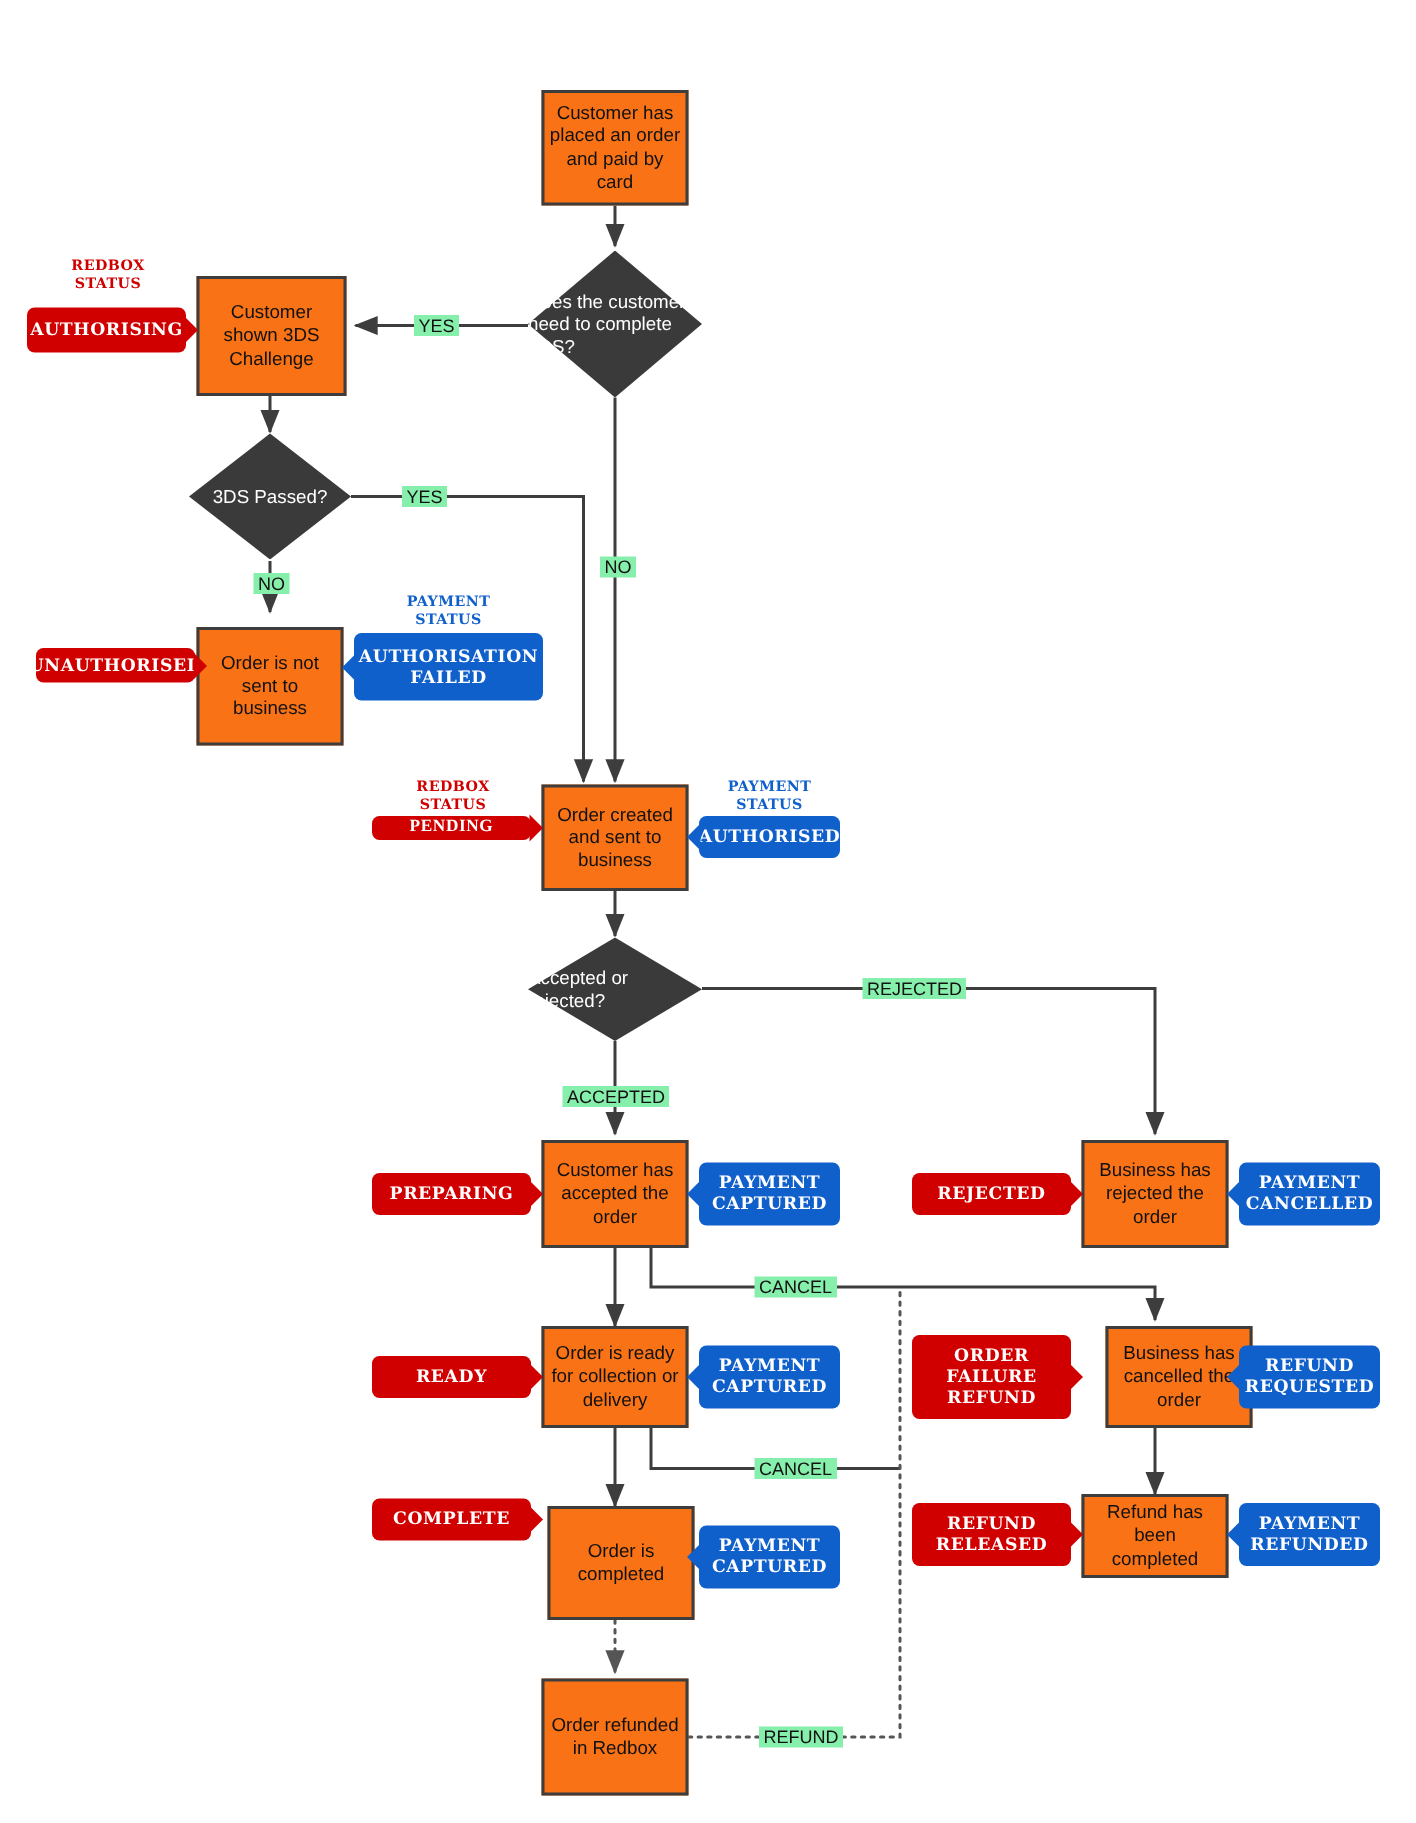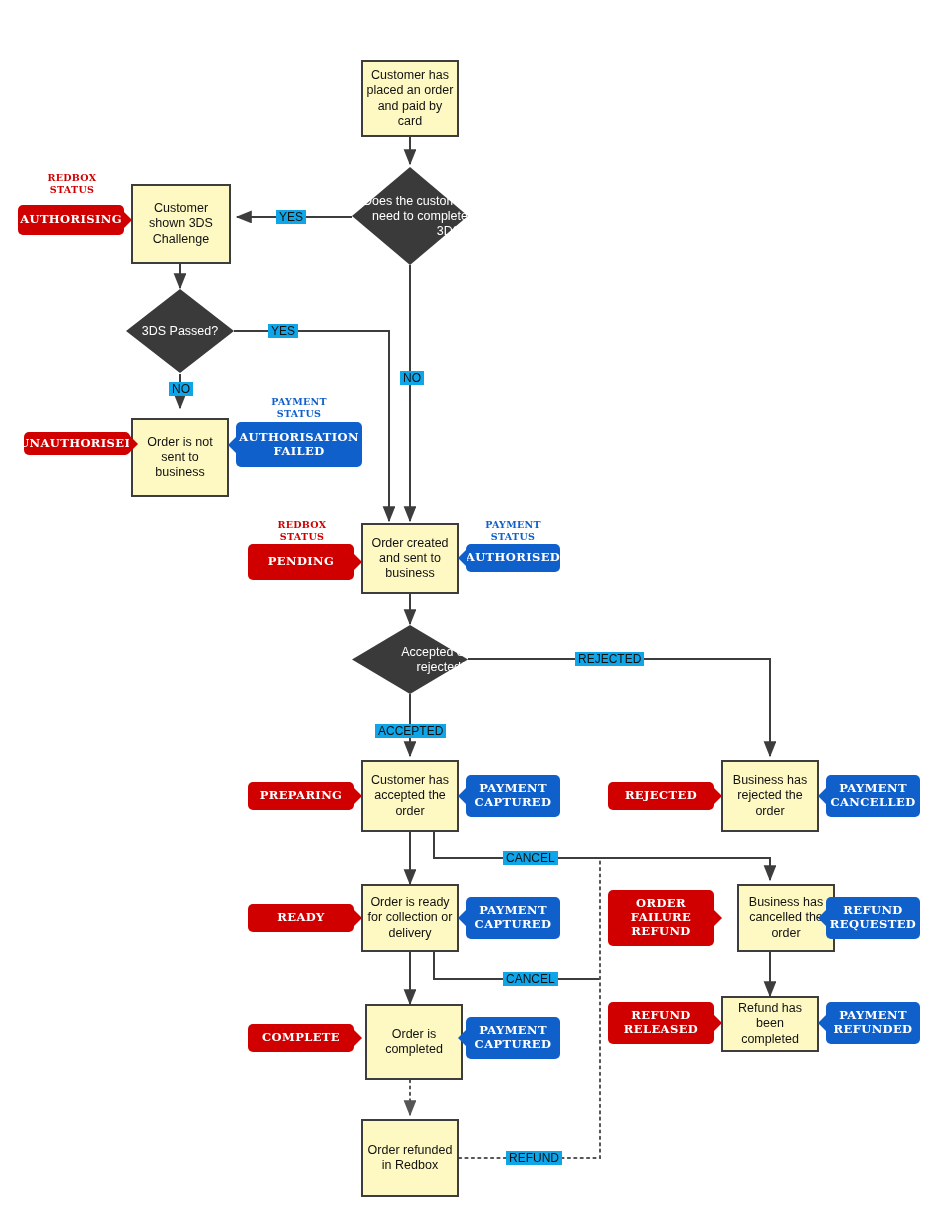--- a/index.html
+++ b/index.html
@@ -1,34 +1,34 @@
 <!DOCTYPE html>
 <html><head>
 <meta charset="utf-8">
 <style>
   html,body{margin:0;padding:0;background:#ffffff;}
   body{width:944px;height:1215px;position:relative;overflow:hidden;
        font-family:"Liberation Sans",sans-serif;}
   #canvas{position:absolute;left:0;top:0;width:944px;height:1215px;}
 
   
-  .pbox{position:absolute;background:#fef9c3;border:2px solid #3d3d3d;
+  .pbox{position:absolute;background:#f97316;border:2px solid #3d3d3d;
         box-sizing:border-box;display:flex;align-items:center;
         justify-content:center;text-align:center;
         font-family:"Liberation Sans",sans-serif;font-size:12.5px;
         color:#111;line-height:1.22;padding:2px 3px;}
 
   
   .diamond{position:absolute;}
   .diamond .shp{position:absolute;left:0;top:0;width:100%;height:100%;
         background:#3a3a3a;
         clip-path:polygon(50% 0,100% 50%,50% 100%,0 50%);}
   .diamond .txt{position:absolute;left:0;top:0;width:100%;height:100%;
         display:flex;align-items:center;justify-content:center;
-        text-align:right;color:#fff;font-size:12.5px;line-height:1.2;
+        text-align:left;color:#fff;font-size:12.5px;line-height:1.2;
         font-family:"Liberation Sans",sans-serif;}
 
   
   .badge{position:absolute;display:flex;align-items:center;
          justify-content:center;text-align:center;
          font-family:"DejaVu Serif",serif;font-weight:bold;
          font-size:11.5px;letter-spacing:.4px;color:#fff;line-height:1.2;
          border-radius:5px;box-sizing:border-box;padding:2px 4px;}
   .badge.red{background:#d10000;}
   .badge.blue{background:#1060cc;}
@@ -42,21 +42,21 @@
 
   
   .caption{position:absolute;text-align:center;
         font-family:"DejaVu Serif",serif;font-weight:bold;font-size:9.5px;
         line-height:1.25;letter-spacing:.3px;}
   .caption.red{color:#d10000;}
   .caption.blue{color:#1060cc;}
 
   
   .elabel{position:absolute;font-family:"Liberation Sans",sans-serif;
-        font-size:12px;color:#111;background:#0ea5e9;padding:0 3px;
+        font-size:12px;color:#111;background:#86efac;padding:0 3px;
         white-space:nowrap;}
 </style>
 </head>
 <body>
 
 <svg id="canvas" viewBox="0 0 944 1215" xmlns="http://www.w3.org/2000/svg">
   <defs>
     <marker id="ah" markerWidth="9" markerHeight="9" refX="7.4" refY="3.2" orient="auto" markerUnits="strokeWidth">
       <path d="M0,0 L8,3.2 L0,6.4 z" fill="#3d3d3d"></path>
     </marker>
@@ -147,21 +147,21 @@
 </div>
 
 <div class="pbox" style="left:361px;top:523px;width:98px;height:71px;">
   <span>Order created and sent to business</span>
 </div>
 
 <div class="caption red" style="left:250px;top:519px;width:104px;">
   <div>REDBOX</div>
   <div>STATUS</div>
 </div>
-<div class="badge red" style="left:248px;top:544px;width:106px;height:36px;">
+<div class="badge red" style="left:248px;top:544px;width:106px;height:16px;font-family:Liberation Serif, serif;">
   <span>PENDING</span>
   <span class="tip"></span>
 </div>
 
 <div class="caption blue" style="left:466px;top:519px;width:94px;">
   <div>PAYMENT</div>
   <div>STATUS</div>
 </div>
 <div class="badge blue" style="left:466px;top:544px;width:94px;height:28px;">
   <span>AUTHORISED</span>
@@ -217,21 +217,21 @@
   <span class="tip"></span>
 </div>
 <div class="badge blue" style="left:826px;top:897px;width:94px;height:42px;">
   <span>REFUND REQUESTED</span>
   <span class="tip"></span>
 </div>
 
 <div class="pbox" style="left:365px;top:1004px;width:98px;height:76px;">
   <span>Order is completed</span>
 </div>
-<div class="badge red" style="left:248px;top:1024px;width:106px;height:28px;">
+<div class="badge red" style="left:248px;top:999px;width:106px;height:28px;">
   <span>COMPLETE</span>
   <span class="tip"></span>
 </div>
 <div class="badge blue" style="left:466px;top:1017px;width:94px;height:42px;">
   <span>PAYMENT CAPTURED</span>
   <span class="tip"></span>
 </div>
 
 <div class="pbox" style="left:721px;top:996px;width:98px;height:56px;">
   <span>Refund has been completed</span>

